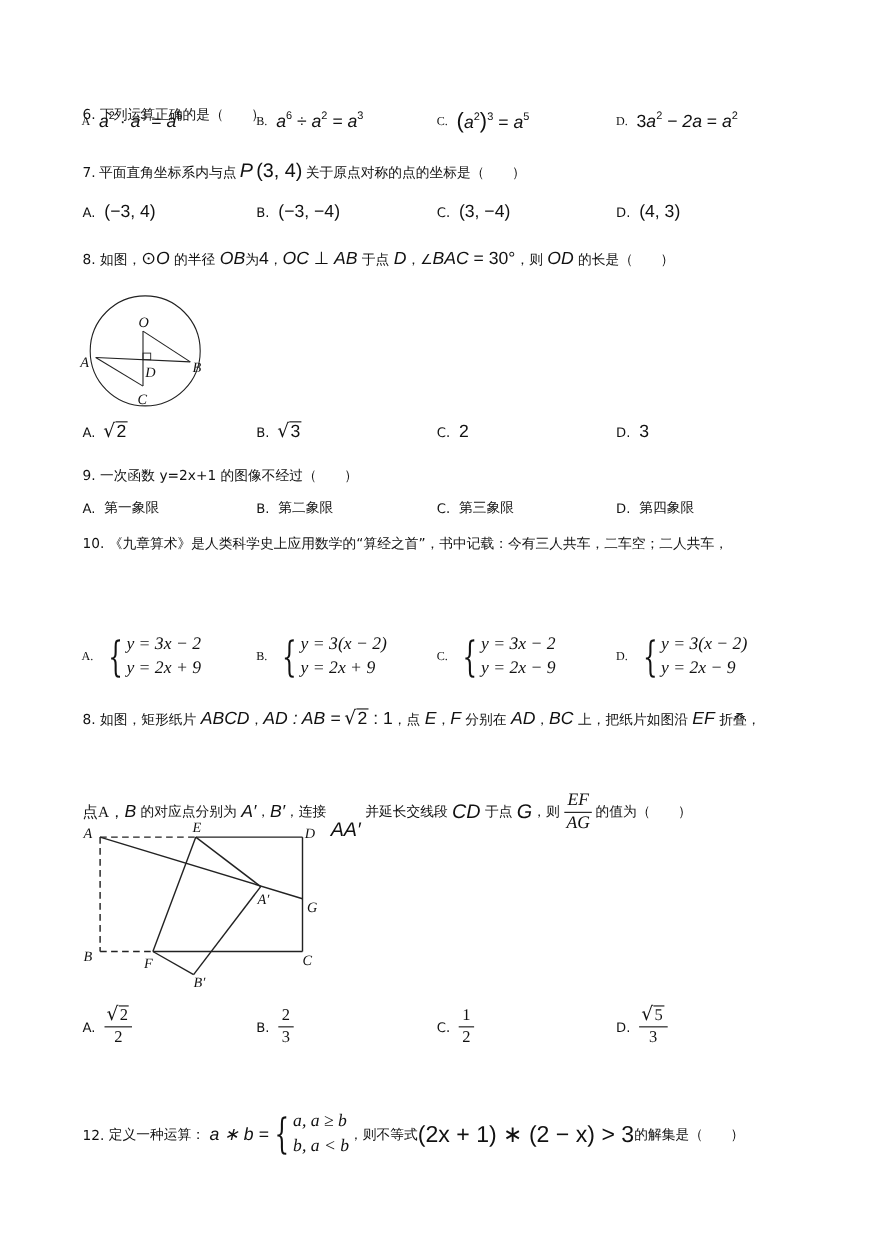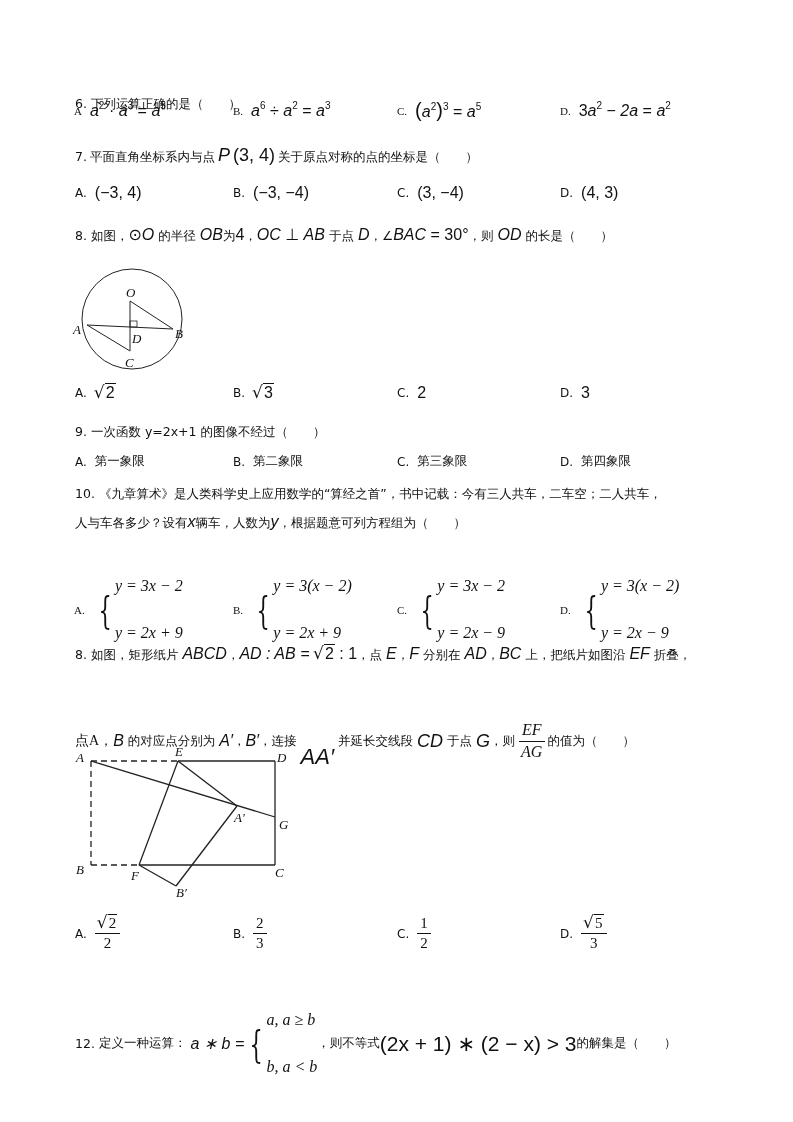--- a/index.html
+++ b/index.html
@@ -12,21 +12,21 @@
   .opt { position: absolute; white-space: nowrap; display: flex; align-items: center; gap: 8px; }
   sup { font-size: 10px; vertical-align: 7px; line-height: 0; }
   .sqrt { display: inline-block; position: relative; padding-left: 10px; }
   .sqrt::before { content: "√"; position: absolute; left: -1px; top: -2px; font-size: 17px; font-family: "DejaVu Serif", serif; }
   .sqrt .rad { border-top: 1px solid #111; padding: 0 1px; }
   .frac { display: inline-flex; flex-direction: column; align-items: center; vertical-align: middle; font-family: "Liberation Serif", serif; font-size: 15px; line-height: 1.15; }
   .frac .num { border-bottom: 1px solid #111; padding: 0 3px 1px; }
   .frac .den { padding-top: 1px; }
   .sys { display: inline-flex; align-items: center; }
   .brace { font-family: "DejaVu Serif", serif; font-size: 38px; line-height: 1; transform: scaleX(0.55); margin-right: -2px; font-weight: 200; }
-  .sys .rows { display: flex; flex-direction: column; font-family: "Liberation Serif", serif; font-size: 16px; line-height: 22px; gap: 25px; }
+  .sys .rows { display: flex; flex-direction: column; font-family: "Liberation Serif", serif; font-size: 16px; line-height: 22px; }
   .para { position: absolute; left: 75px; width: 660px; font-size: 12.5px; line-height: 28px; }
   svg text { font-family: "Liberation Serif", serif; font-style: italic; font-size: 13px; fill: #111; }
 </style>
 </head>
 <body>
 
 <div class="abs q" style="left:75px; top:96px;">
   <span>6.</span>
   <span>下列运算正确的是（　　）</span>
 </div>
@@ -165,23 +165,20 @@
   <span class="lbl">C.</span>
   <span class="q">第三象限</span>
 </div>
 <div class="opt" style="left:560px; top:453px;">
   <span class="lbl">D.</span>
   <span class="q">第四象限</span>
 </div>
 
 <div class="para" style="top:480px;">
   <div style="white-space:nowrap;"><span>10.</span> <span>《九章算术》是人类科学史上应用数学的“算经之首”，书中记载：今有三人共车，二车空；二人共车，</span></div>
-  <div style="white-space:nowrap;">
-    <span>人与车各多少？设有</span><i class="m">x</i><span>辆车，人数为</span><i class="m">y</i><span>，根据题意可列方程组为（　　）</span>
-  </div>
 </div>
 
 <div class="opt" style="left:74px; top:575px;">
   <span class="lblS" style="font-size:11px;">A.</span>
   <span class="sys">
       <span class="brace">{</span>
       <span class="rows">
         <i>y = 3x − 2</i>
         <i>y = 2x + 9</i>
       </span>
@@ -240,21 +237,21 @@
 </div>
 
 <div class="abs q" style="left:75px; top:712px; display:flex; align-items:center;">
   <span style="font-family:'Liberation Serif',serif; font-size:14px;">点A，</span>
   <i class="m">B</i>
   <span style="white-space:pre;"> 的对应点分别为 </span>
   <i class="m">A′</i>
   <span>，</span>
   <i class="m">B′</i>
   <span style="white-space:pre;">，连接 </span>
-  <i class="m" style="font-size:22px;margin-top:32px;">AA′</i>
+  <i class="m" style="font-size:18px;margin-top:32px;">AA′</i>
   <span style="white-space:pre;"> 并延长交线段 </span>
   <i class="m" style="font-size:18px;">CD</i>
   <span style="white-space:pre;"> 于点 </span>
   <i class="m" style="font-size:18px;">G</i>
   <span style="white-space:pre;">，则 </span>
   <span class="frac" style="font-style:italic; font-size:16px;">
       <span class="num">EF</span>
       <span class="den">AG</span>
     </span>
   <span style="margin-left:3px;">的值为（　　）</span>

